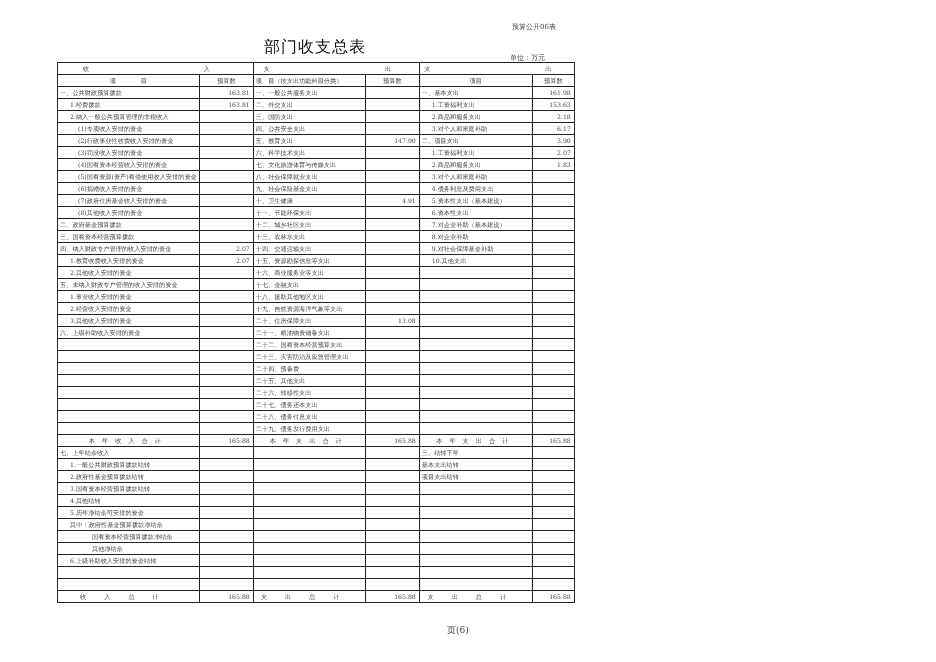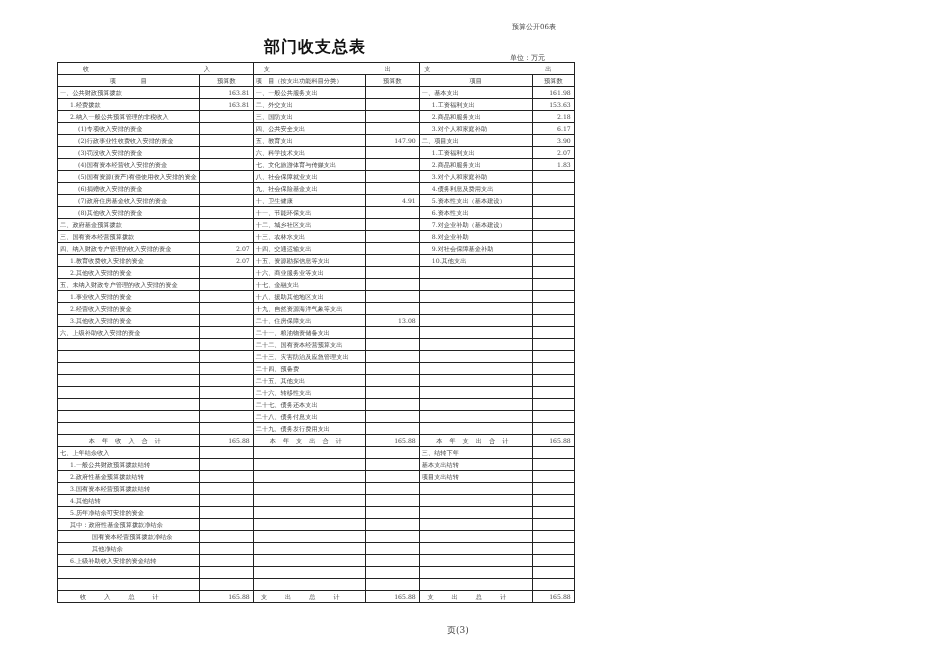--- a/index.html
+++ b/index.html
@@ -1,19 +1,19 @@
 <!DOCTYPE html>
 <html><head>
 <meta charset="utf-8">
 <style>
   html, body { margin: 0; padding: 0; background: #ffffff; }
   body { width: 936px; height: 662px; position: relative; overflow: hidden;
          font-family: "DejaVu Serif", "Liberation Serif", serif; color: #333; }
   .form-no { position: absolute; left: 512px; top: 22px; font-size: 7px; color: #444; }
-  .title { position: absolute; left: 264px; top: 37px; font-size: 16px; font-weight: bold;
+  .title { position: absolute; left: 264px; top: 37px; font-size: 16px; font-weight: normal;
            font-family: "DejaVu Sans", "Liberation Sans", sans-serif; color: #111; letter-spacing: 1px; }
   .unit { position: absolute; left: 510px; top: 53px; font-size: 7px; color: #444; }
   table { position: absolute; left: 57px; top: 62px; border-collapse: collapse; table-layout: fixed; }
   td { border: 1px solid #222; height: 11px; padding: 0 2px; font-size: 6.2px; line-height: 11px;
        white-space: nowrap; overflow: hidden; color: #444; }
   td.num { text-align: right; padding-right: 3px; }
   td.center { text-align: center; }
   td.spread { text-align: center; letter-spacing: 7px; }
   td.spread-wide { text-align: center; letter-spacing: 18px; }
   .i1 { padding-left: 12px; }
@@ -392,13 +392,13 @@
         <td class="spread-wide">收入总计</td>
         <td class="num">165.88</td>
         <td class="spread-wide">支出总计</td>
         <td class="num">165.88</td>
         <td class="spread-wide">支出总计</td>
         <td class="num">165.88</td>
       </tr>
     </tbody>
 </table>
 
-<div class="page-no">页(3)</div>
+<div class="page-no">页(6)</div>
 
 </body></html>

